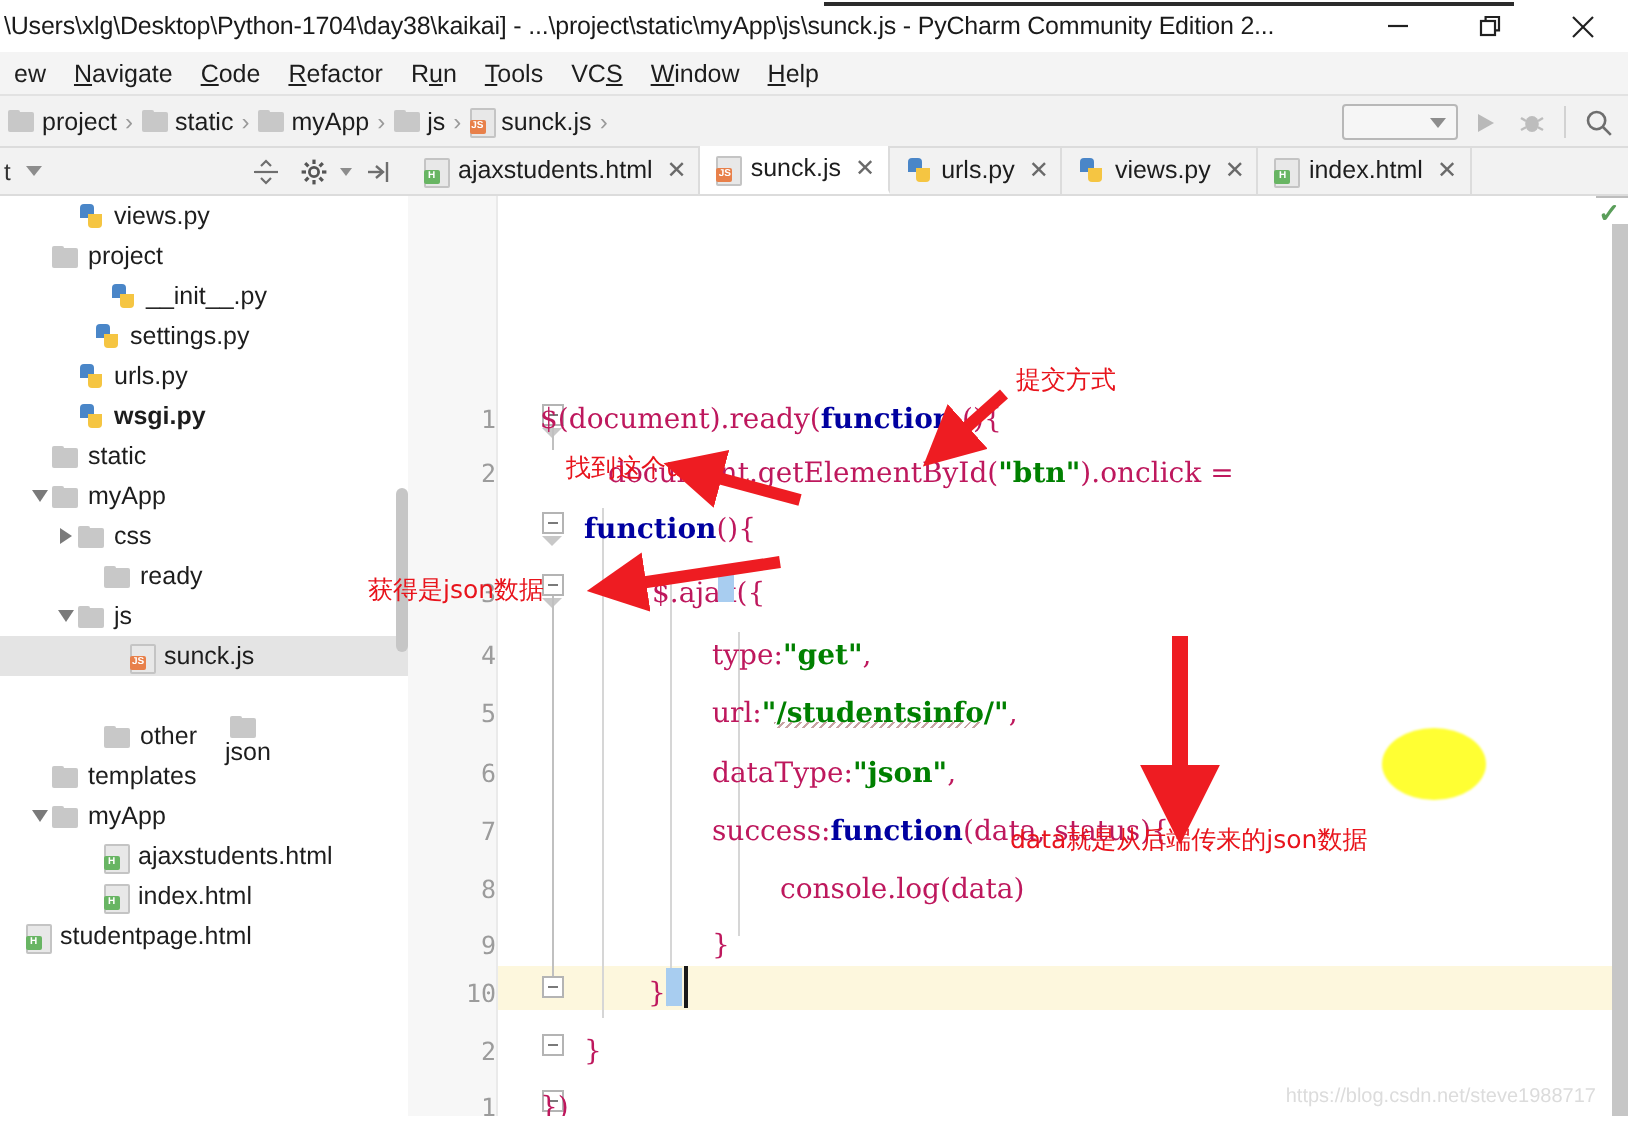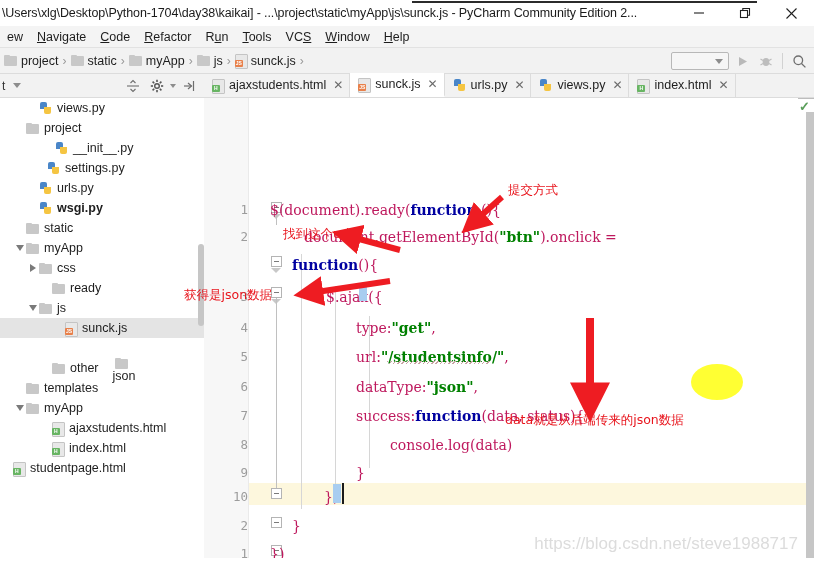--- a/index.html
+++ b/index.html
@@ -282,21 +282,21 @@
     position:absolute;
     color:#e8141c;
     font-family:"DejaVu Sans", sans-serif;
     font-size:12.5px;
     white-space:nowrap;
   }
   .arrow { position:absolute; }
 
   .watermark {
     position:absolute; right:16px; bottom:8px;
-    font-size:17px; color:#dcdcdc;
+    font-size:10px; color:#dcdcdc;
     font-family:"Liberation Sans", sans-serif;
     white-space:nowrap;
   }
   .bottom-strip {
     position:absolute; left:0; bottom:0; width:814px; height:4px; background:#ffffff;
   }
 </style>
 </head>
 <body>
 

